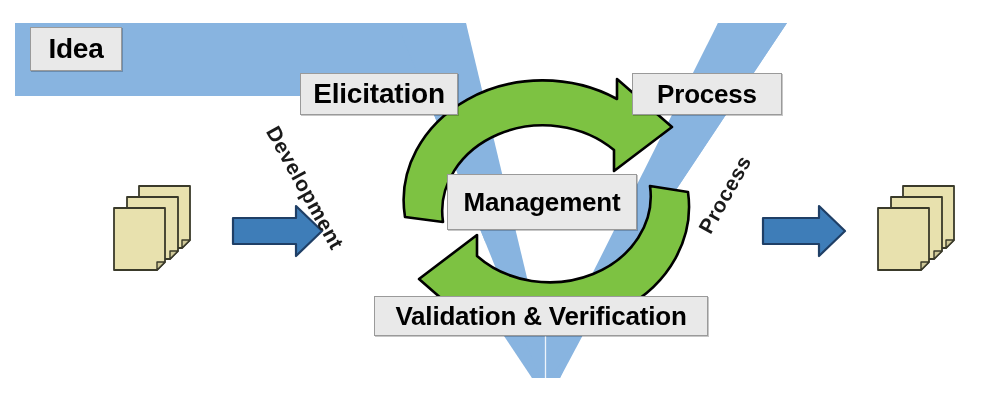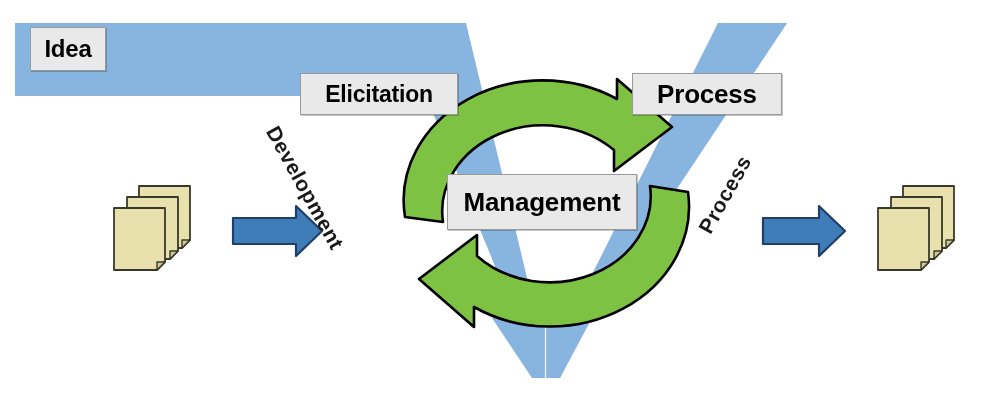--- a/index.html
+++ b/index.html
@@ -31,22 +31,22 @@
     border: 1px solid #9a9a9a;
     color: #000000;
     font-weight: bold;
     display: flex;
     align-items: center;
     justify-content: center;
     white-space: nowrap;
     letter-spacing: -0.2px;
     box-shadow: 1px 1px 0 rgba(0,0,0,0.22);
   }
-  #lbl-idea      { left: 30px;  top: 27px;  width: 76px;  height: 44px; font-size: 24px; }
-  #lbl-elicit    { left: 300px; top: 73px;  width: 158px; height: 42px; font-size: 23px; }
+  #lbl-idea      { left: 30px;  top: 27px;  width: 92px;  height: 44px; font-size: 28px; }
+  #lbl-elicit    { left: 300px; top: 73px;  width: 158px; height: 42px; font-size: 28px; }
   #lbl-model     { left: 632px; top: 73px;  width: 150px; height: 42px; font-size: 26px; }
   #lbl-manage    { left: 447px; top: 174px; width: 190px; height: 56px; font-size: 26px; }
   #lbl-valid     { left: 374px; top: 296px; width: 334px; height: 40px; font-size: 26px; }
 
   .sidelabel {
     position: absolute;
     color: #1a1a1a;
     font-weight: bold;
     font-size: 21px;
     white-space: nowrap;
@@ -153,14 +153,15 @@
   <div class="sidelabel" id="side-proc">Process</div>
 
   <div class="lbl" id="lbl-idea">Idea</div>
 
   <div class="lbl" id="lbl-elicit">Elicitation</div>
 
   <div class="lbl" id="lbl-model">Process</div>
 
   <div class="lbl" id="lbl-manage">Management</div>
 
+  <div class="lbl" id="lbl-valid">Validation &amp; Verification</div>
 
 </div>
 
 </body></html>

